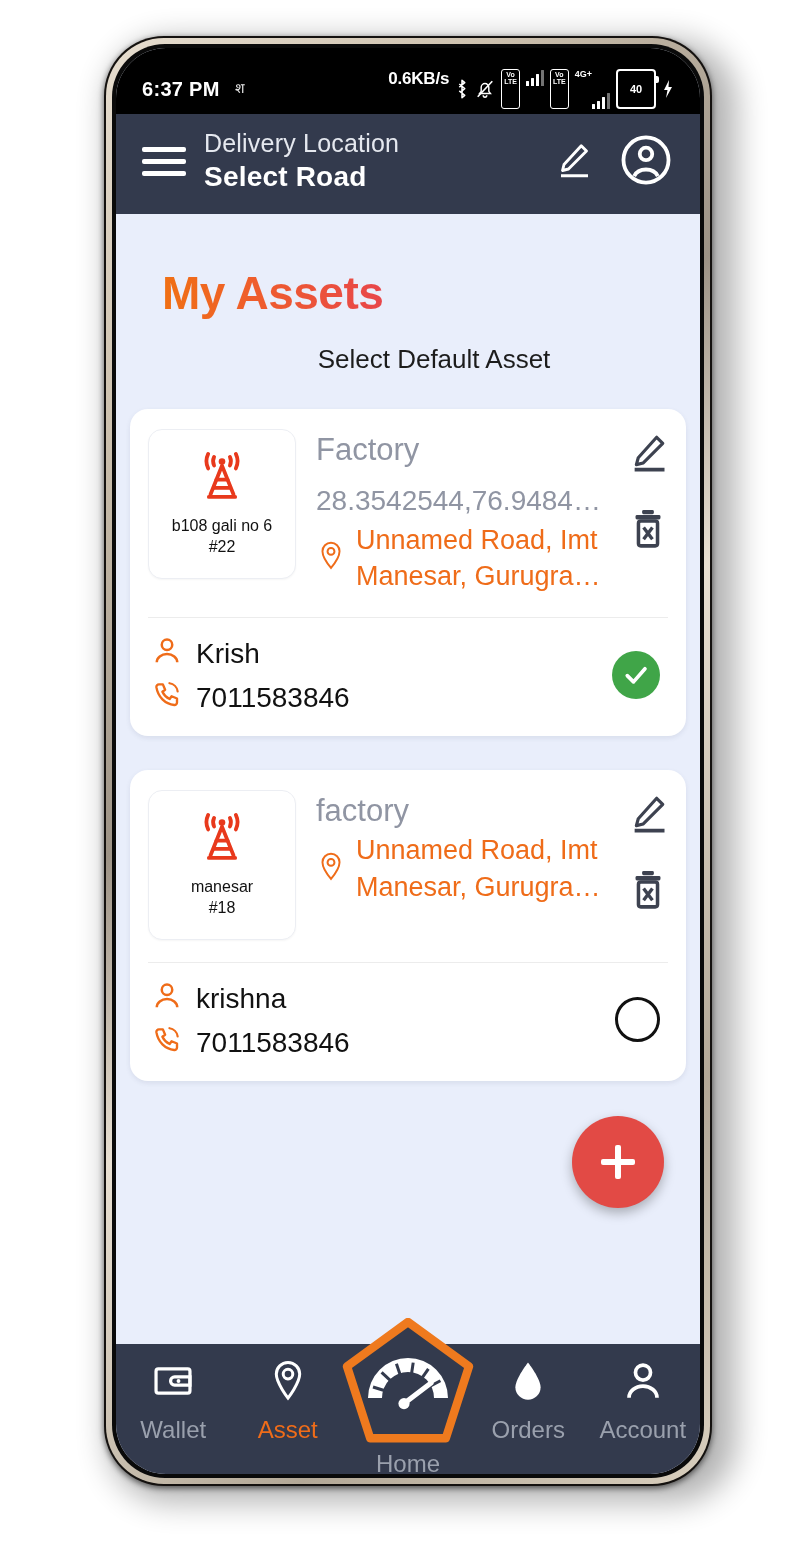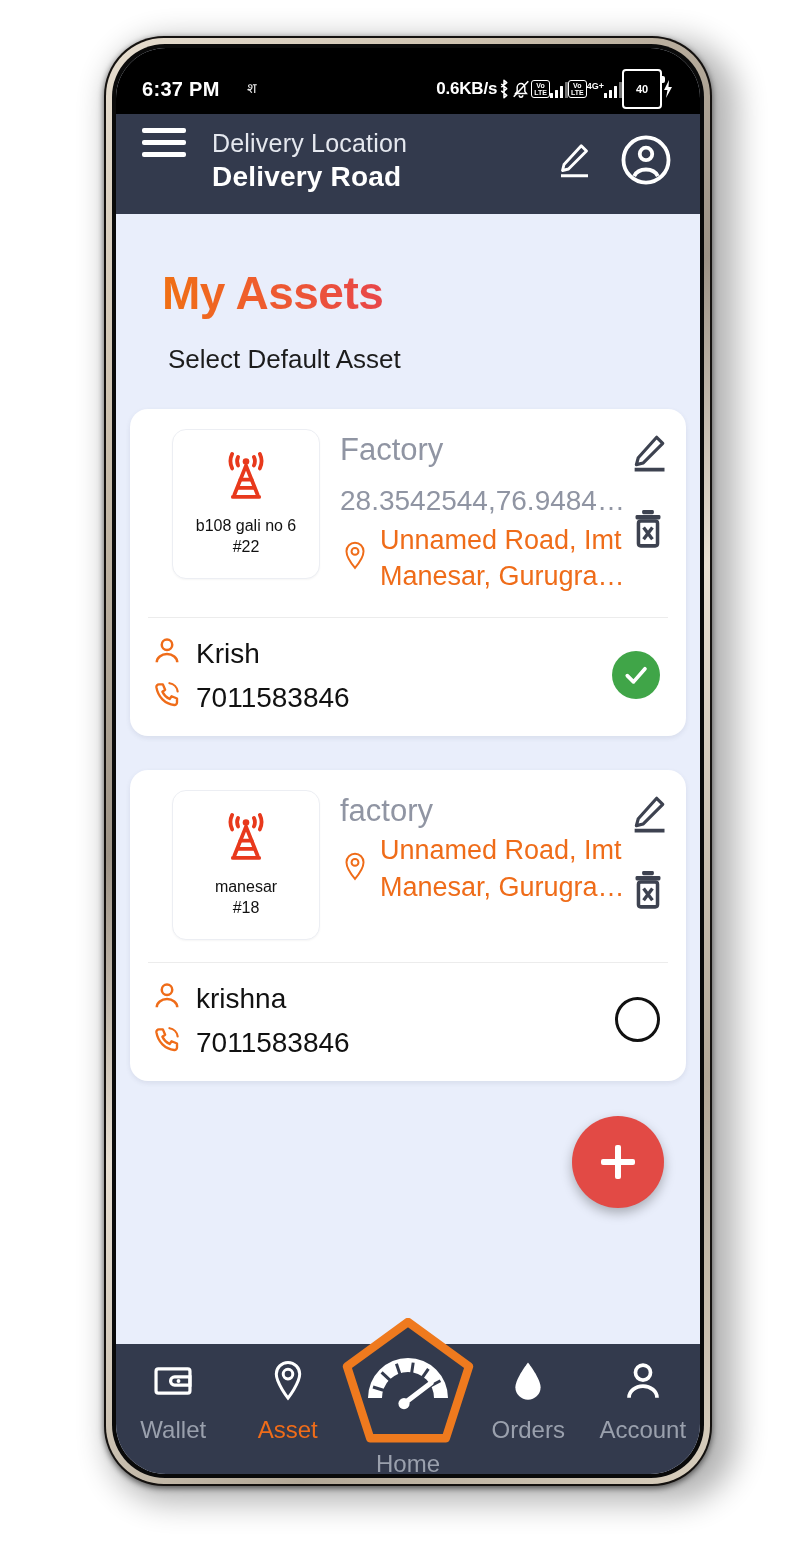--- a/index.html
+++ b/index.html
@@ -35,24 +35,24 @@
     border-radius:50px; overflow:hidden; background:#e9eefb;
     display:flex; flex-direction:column;
   }
 
   
   .statusbar{
     height:66px; background:#000; color:#fff;
     display:flex; align-items:center; justify-content:space-between;
     padding:16px 26px 0 26px; flex:none;
   }
-  .sb-left{ display:flex; align-items:flex-start; gap:27px; }
+  .sb-left{ display:flex; align-items:flex-start; gap:15px; }
   .sb-time{ font-size:20px; font-weight:bold; letter-spacing:.3px; }
   .sb-glyph{ font-size:13px; line-height:1; opacity:.92; }
-  .sb-right{ display:flex; align-items:center; }
+  .sb-right{ display:flex; gap:6px; }
   .sb-net{ font-size:17px; font-weight:bold; letter-spacing:-.2px; }
   .sb-ic{ display:flex; align-items:center; }
   .volte{
     border:1.6px solid #fff; border-radius:3px; font-size:7px; line-height:7.2px;
     padding:1px 2px; text-align:center; font-weight:bold;
   }
   .bars{ display:flex; align-items:flex-end; gap:1.5px; height:17px; }
   .bars i{ display:block; width:3.4px; background:#fff; border-radius:.5px; }
   .bars i:nth-child(1){ height:5px; }
   .bars i:nth-child(2){ height:8px; }
@@ -66,50 +66,50 @@
   .battery::after{
     content:""; position:absolute; right:-5px; top:5px; width:3px; height:7px;
     background:#fff; border-radius:0 2px 2px 0;
   }
   .battery .fill{ width:12px; height:100%; background:#34c759; border-radius:1px; }
   .battery .pct{ position:absolute; left:0; right:0; text-align:center; font-size:11px; font-weight:bold; }
 
   
   .appbar{
     background:#333a4d; padding:14px 28px 18px 26px; flex:none;
-    display:flex; gap:26px;
+    display:flex; align-items:center; gap:18px;
   }
   .hamburger{ width:44px; display:flex; flex-direction:column; gap:7px; cursor:pointer; }
   .hamburger span{ display:block; height:5px; background:#fff; border-radius:2px; }
   .ab-titles{ flex:1; }
   .ab-sub{ color:#e5e8ef; font-size:25px; letter-spacing:.2px; line-height:1.25; }
   .ab-main{ color:#fff; font-size:28px; font-weight:bold; letter-spacing:.2px; line-height:1.3; }
   .ab-actions{ display:flex; align-items:center; gap:26px; }
 
   
   .content{ flex:1; background:#e9eefb; overflow:hidden; position:relative; padding:0 0 0 0; }
   .page-title{
     font-size:46px; font-weight:bold; letter-spacing:-.5px;
     margin:52px 0 0 46px;
     background:linear-gradient(90deg,#f07014 0%,#ef5f2a 38%,#e8464a 100%);
     -webkit-background-clip:text; background-clip:text; color:transparent;
     display:inline-block;
   }
-  .page-sub{ font-size:26px; color:#1c1c1c; margin:24px 0 0 52px; }
+  .page-sub{ font-size:26px; color:#1c1c1c; margin:24px 0 0 52px;text-align:center; }
 
   .card{
     background:#fff; border-radius:18px; margin:34px 14px 0 14px;
     box-shadow:0 2px 5px rgba(60,70,100,.10);
     overflow:hidden;
   }
   .card-top{ display:flex; padding:20px 14px 14px 18px; position:relative; }
   .thumb{
     width:148px; height:150px; flex:none; border:1px solid #eceef3; border-radius:14px;
     background:#fff; display:flex; flex-direction:column; align-items:center;
-    justify-content:center; gap:6px; box-shadow:0 1px 2px rgba(0,0,0,.04);margin-left:24px;
+    justify-content:center; gap:6px; box-shadow:0 1px 2px rgba(0,0,0,.04);
   }
   .thumb-label{ font-size:16px; color:#111; text-align:center; line-height:1.28; padding:0 6px; }
   .info{ flex:1; padding-left:20px; padding-top:2px; min-width:0; }
   .asset-name{ font-size:31px; color:#9095a3; line-height:1.25; }
   .asset-coords{ font-size:28px; color:#9095a3; line-height:1.3; margin-top:14px; white-space:nowrap; }
   .addr-row{ display:flex; align-items:center; gap:10px; margin-top:2px; }
   .addr-text{ color:#ef6c19; font-size:27px; line-height:1.35; }
   .card-actions{
     position:absolute; right:16px; top:22px;
     display:flex; flex-direction:column; align-items:center; gap:28px;
@@ -224,21 +224,21 @@
     </div>
 
     <div class="appbar">
       <div class="hamburger">
         <span></span>
               <span></span>
               <span></span>
       </div>
       <div class="ab-titles">
         <div class="ab-sub">Delivery Location</div>
-        <div class="ab-main">Delivery Road</div>
+        <div class="ab-main">Select Road</div>
       </div>
       <div class="ab-actions">
         <span>
           <svg width="42" height="42" viewBox="0 0 28 28">
                   <path d="M19.5 4.5 L23 8 L11 20 L7 21 L8 17 Z" fill="none" stroke="#fff" stroke-width="1.9" stroke-linejoin="round"></path>
                   <line x1="6" y1="24.5" x2="24" y2="24.5" stroke="#fff" stroke-width="2.1"></line>
                 </svg>
         </span>
         <span>
           <svg width="52" height="52" viewBox="0 0 30 30">

